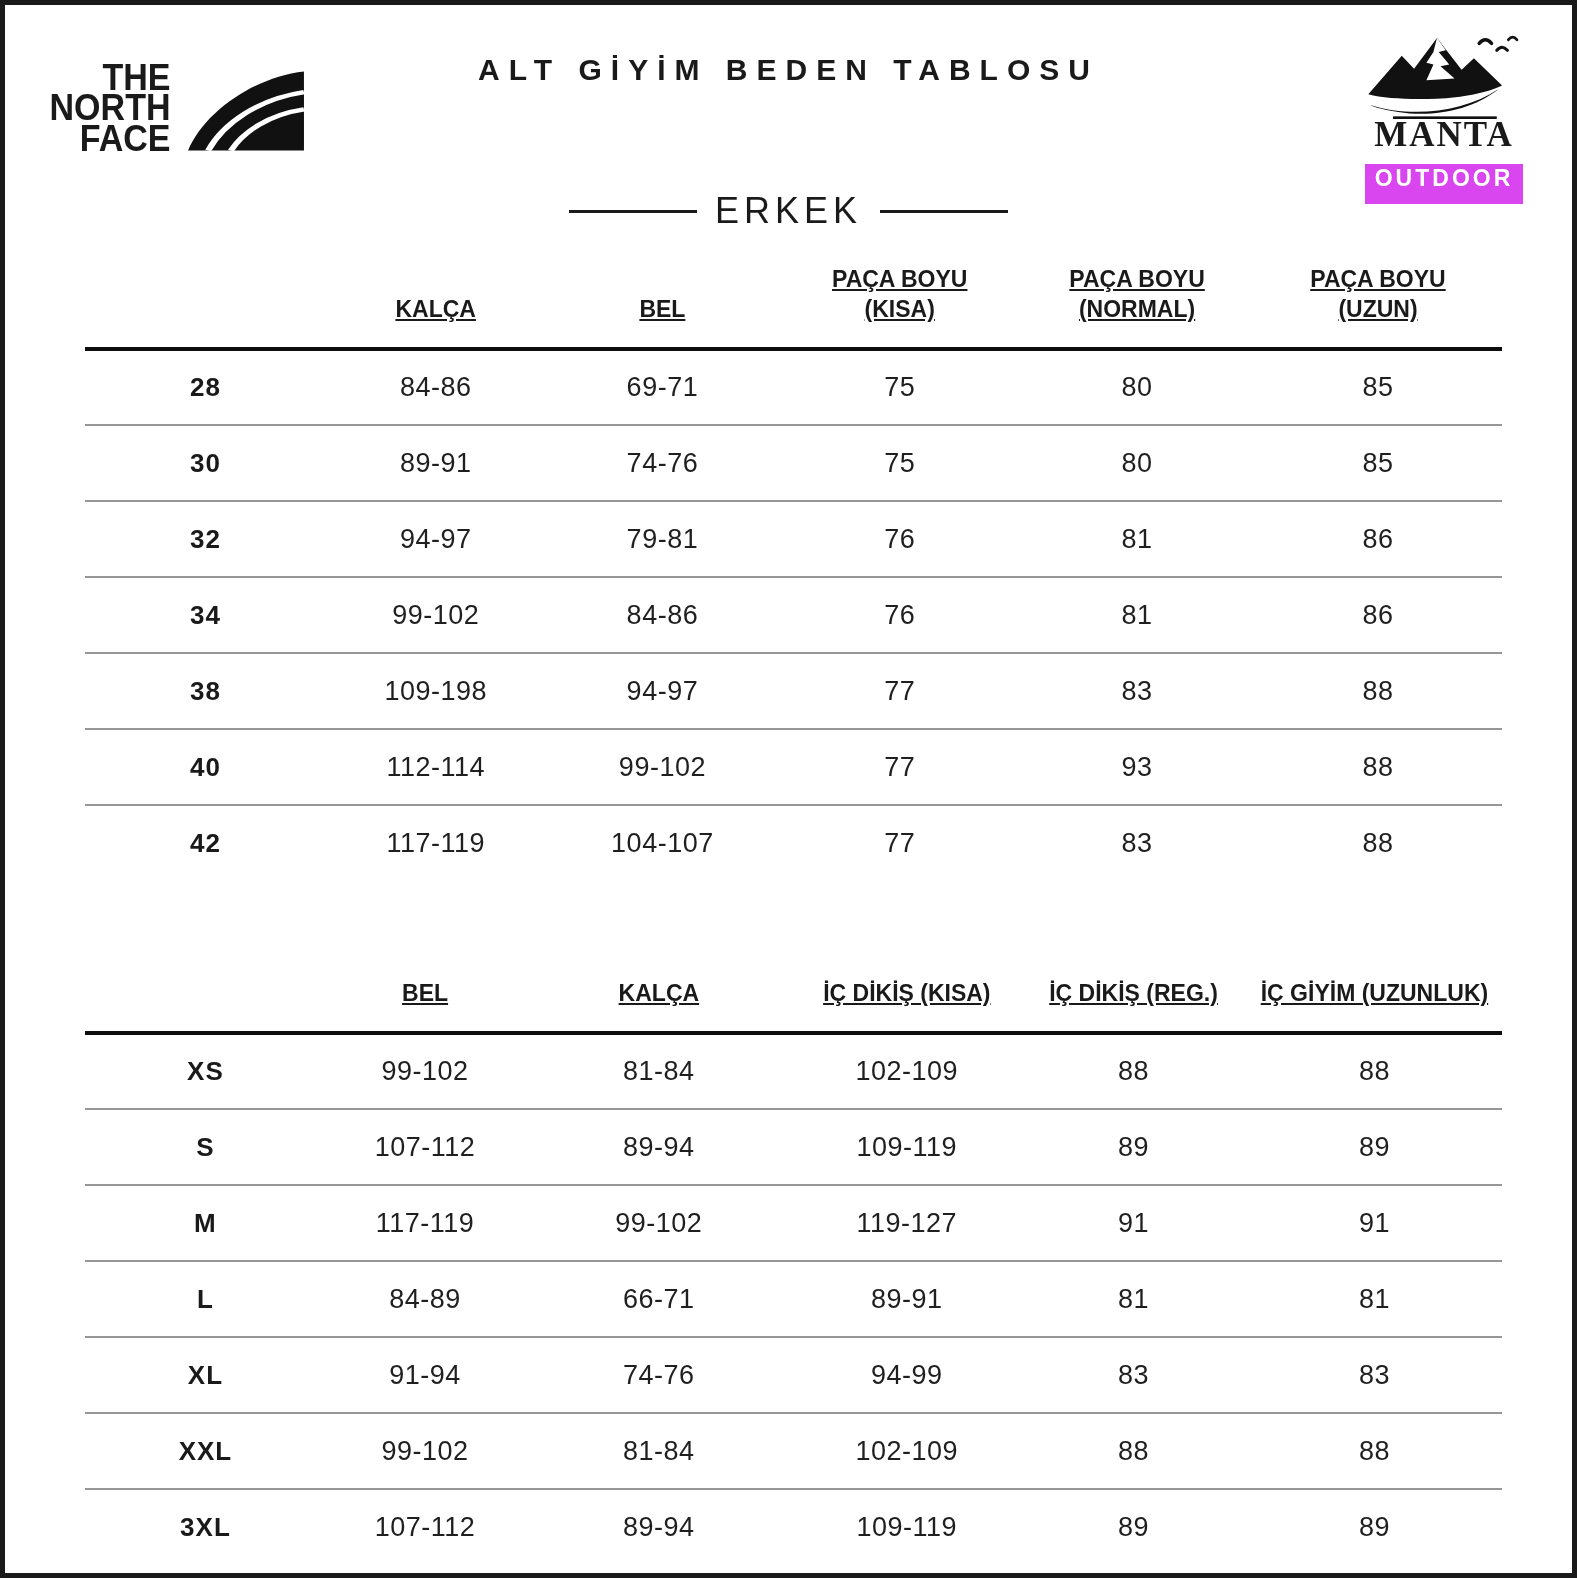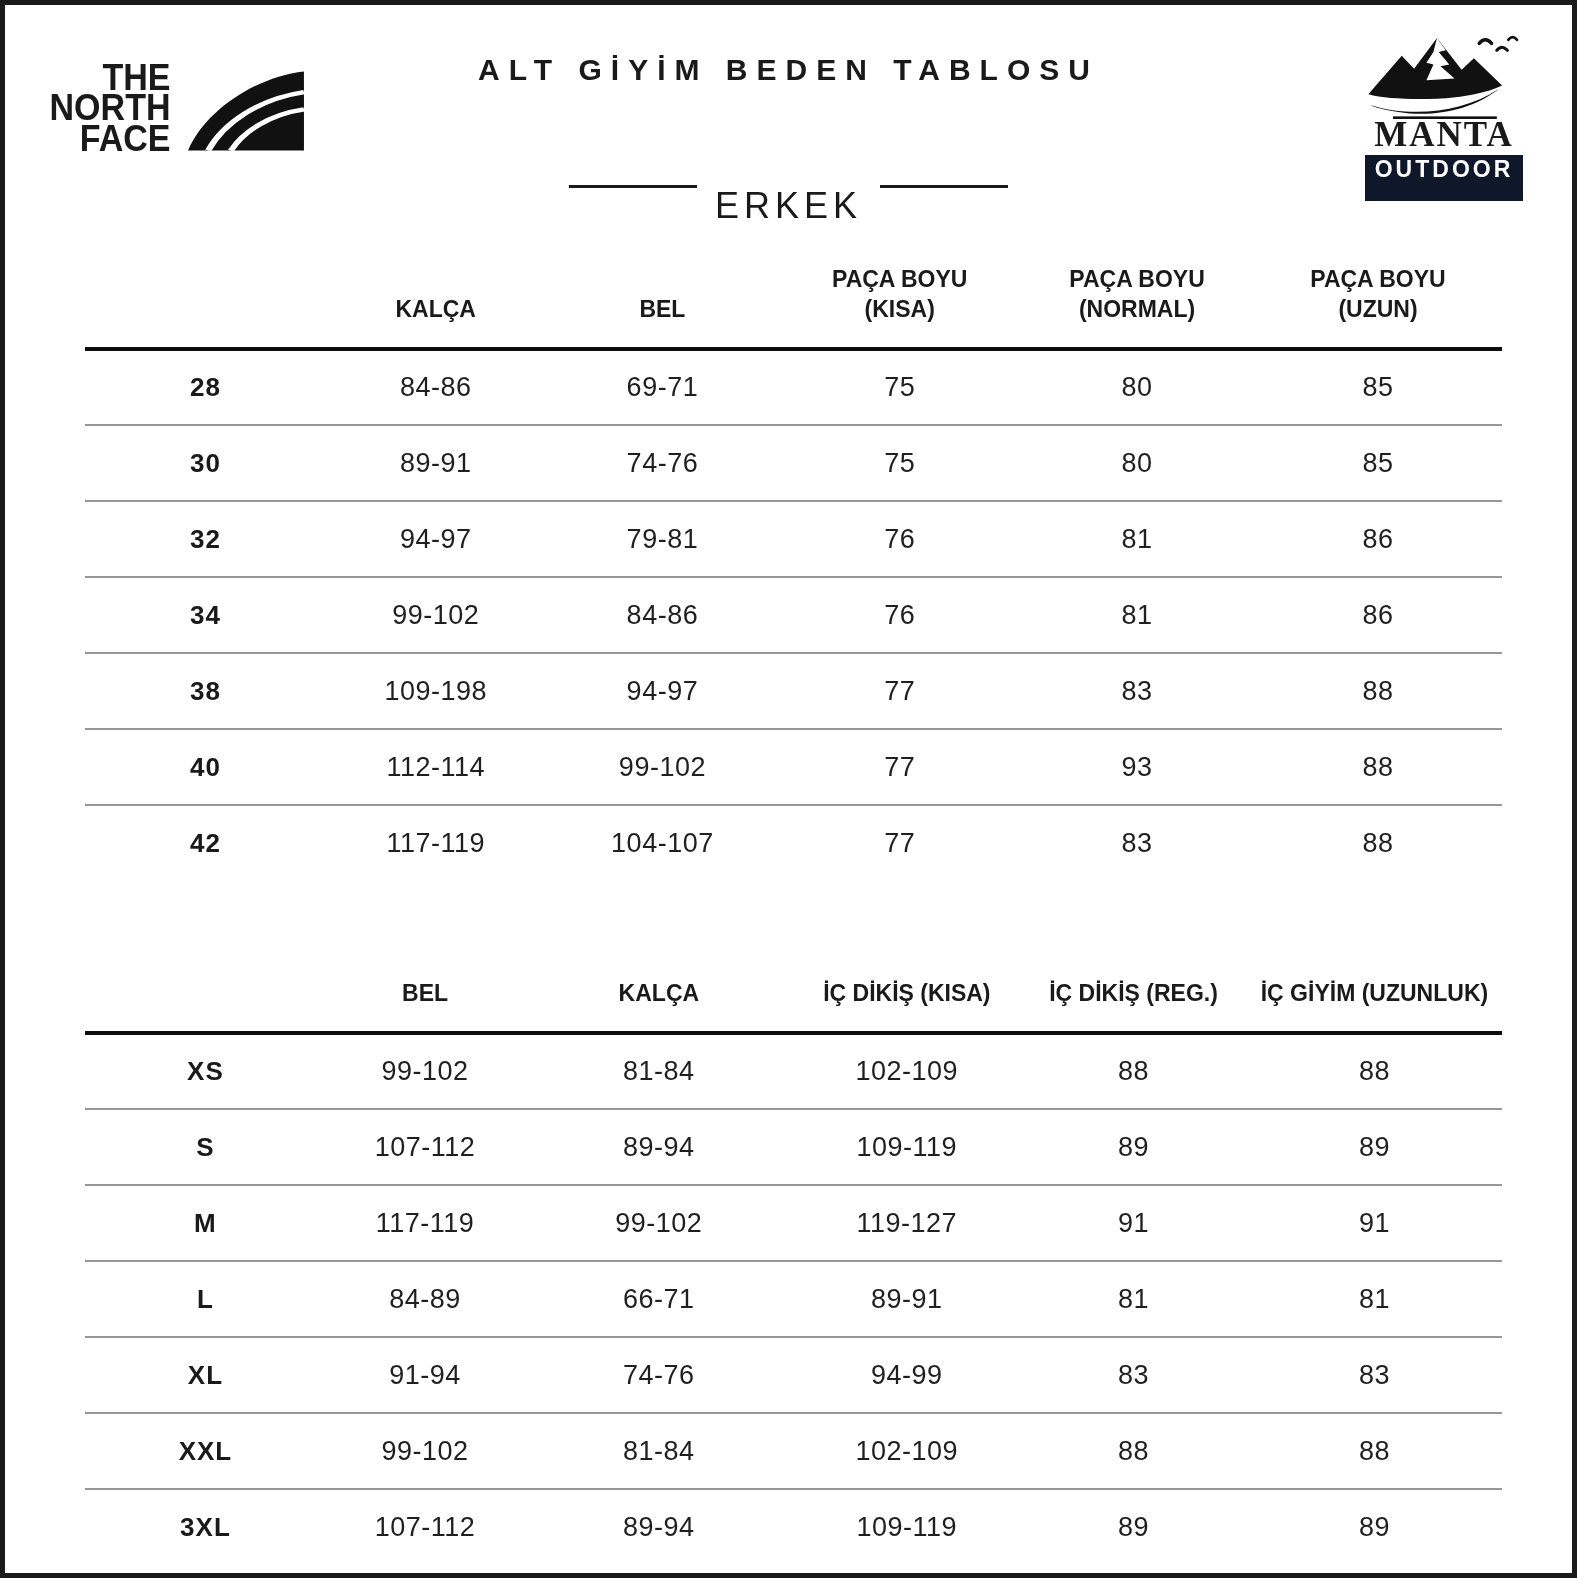--- a/index.html
+++ b/index.html
@@ -36,45 +36,45 @@
     white-space: nowrap;
   }
 
   .manta-logo {
     position: absolute; right: 28px; top: 26px; width: 200px;
     display: flex; flex-direction: column; align-items: center;
   }
   .manta-art { width: 190px; height: 88px; display: block; }
   .manta-name { font-size: 35px; font-weight: 800; letter-spacing: 2px; line-height: 1; margin-top: -2px; font-family: Liberation Serif, serif; }
   .manta-sub {
-    margin-top: 3px; background: #0f172a; color: #fff;
+    margin-top: 12px; background: #d946ef; color: #fff;
     font-size: 23px; font-weight: 800; letter-spacing: 3px;
-    padding: 3px 10px 20px 10px; line-height: 1;
+    padding: 3px 10px 14px 10px; line-height: 1;
   }
 
   
   .section-divider {
     margin-top: 10px; height: 52px;
-    display: flex; justify-content: center; gap: 18px;
+    display: flex; align-items: center; justify-content: center; gap: 18px;
   }
   .divider-line { width: 128px; height: 3px; background: #1a1a1a; }
   .section-label { font-size: 36px; font-weight: 500; letter-spacing: 5px; }
 
   
   .size-table {
     width: 1417px; margin-left: 80px;
     border-collapse: collapse; table-layout: fixed;
   }
   .t1 { margin-top: 16px; }
   .t2 { margin-top: 34px; }
 
   .size-table thead tr { border-bottom: 4px solid #0d0d0d; }
   .size-table th {
     font-size: 23px; font-weight: 700; text-align: center;
-    vertical-align: bottom; padding-bottom: 22px; line-height: 1.3;
+    vertical-align: bottom; padding-bottom: 22px; line-height: 1.3; text-decoration: underline;
   }
   .t1 thead tr { height: 96px; }
   .t2 thead tr { height: 118px; }
 
   .size-table tbody tr { height: 76px; }
   .size-table tbody tr + tr { border-top: 2px solid #969696; }
 
   .size-table td { text-align: center; vertical-align: middle; }
   td.size-cell { font-size: 26px; font-weight: 700; letter-spacing: 1px; }
   td.value-cell { font-size: 27px; font-weight: 400; color: #1f1f1f; letter-spacing: 0.5px; }

